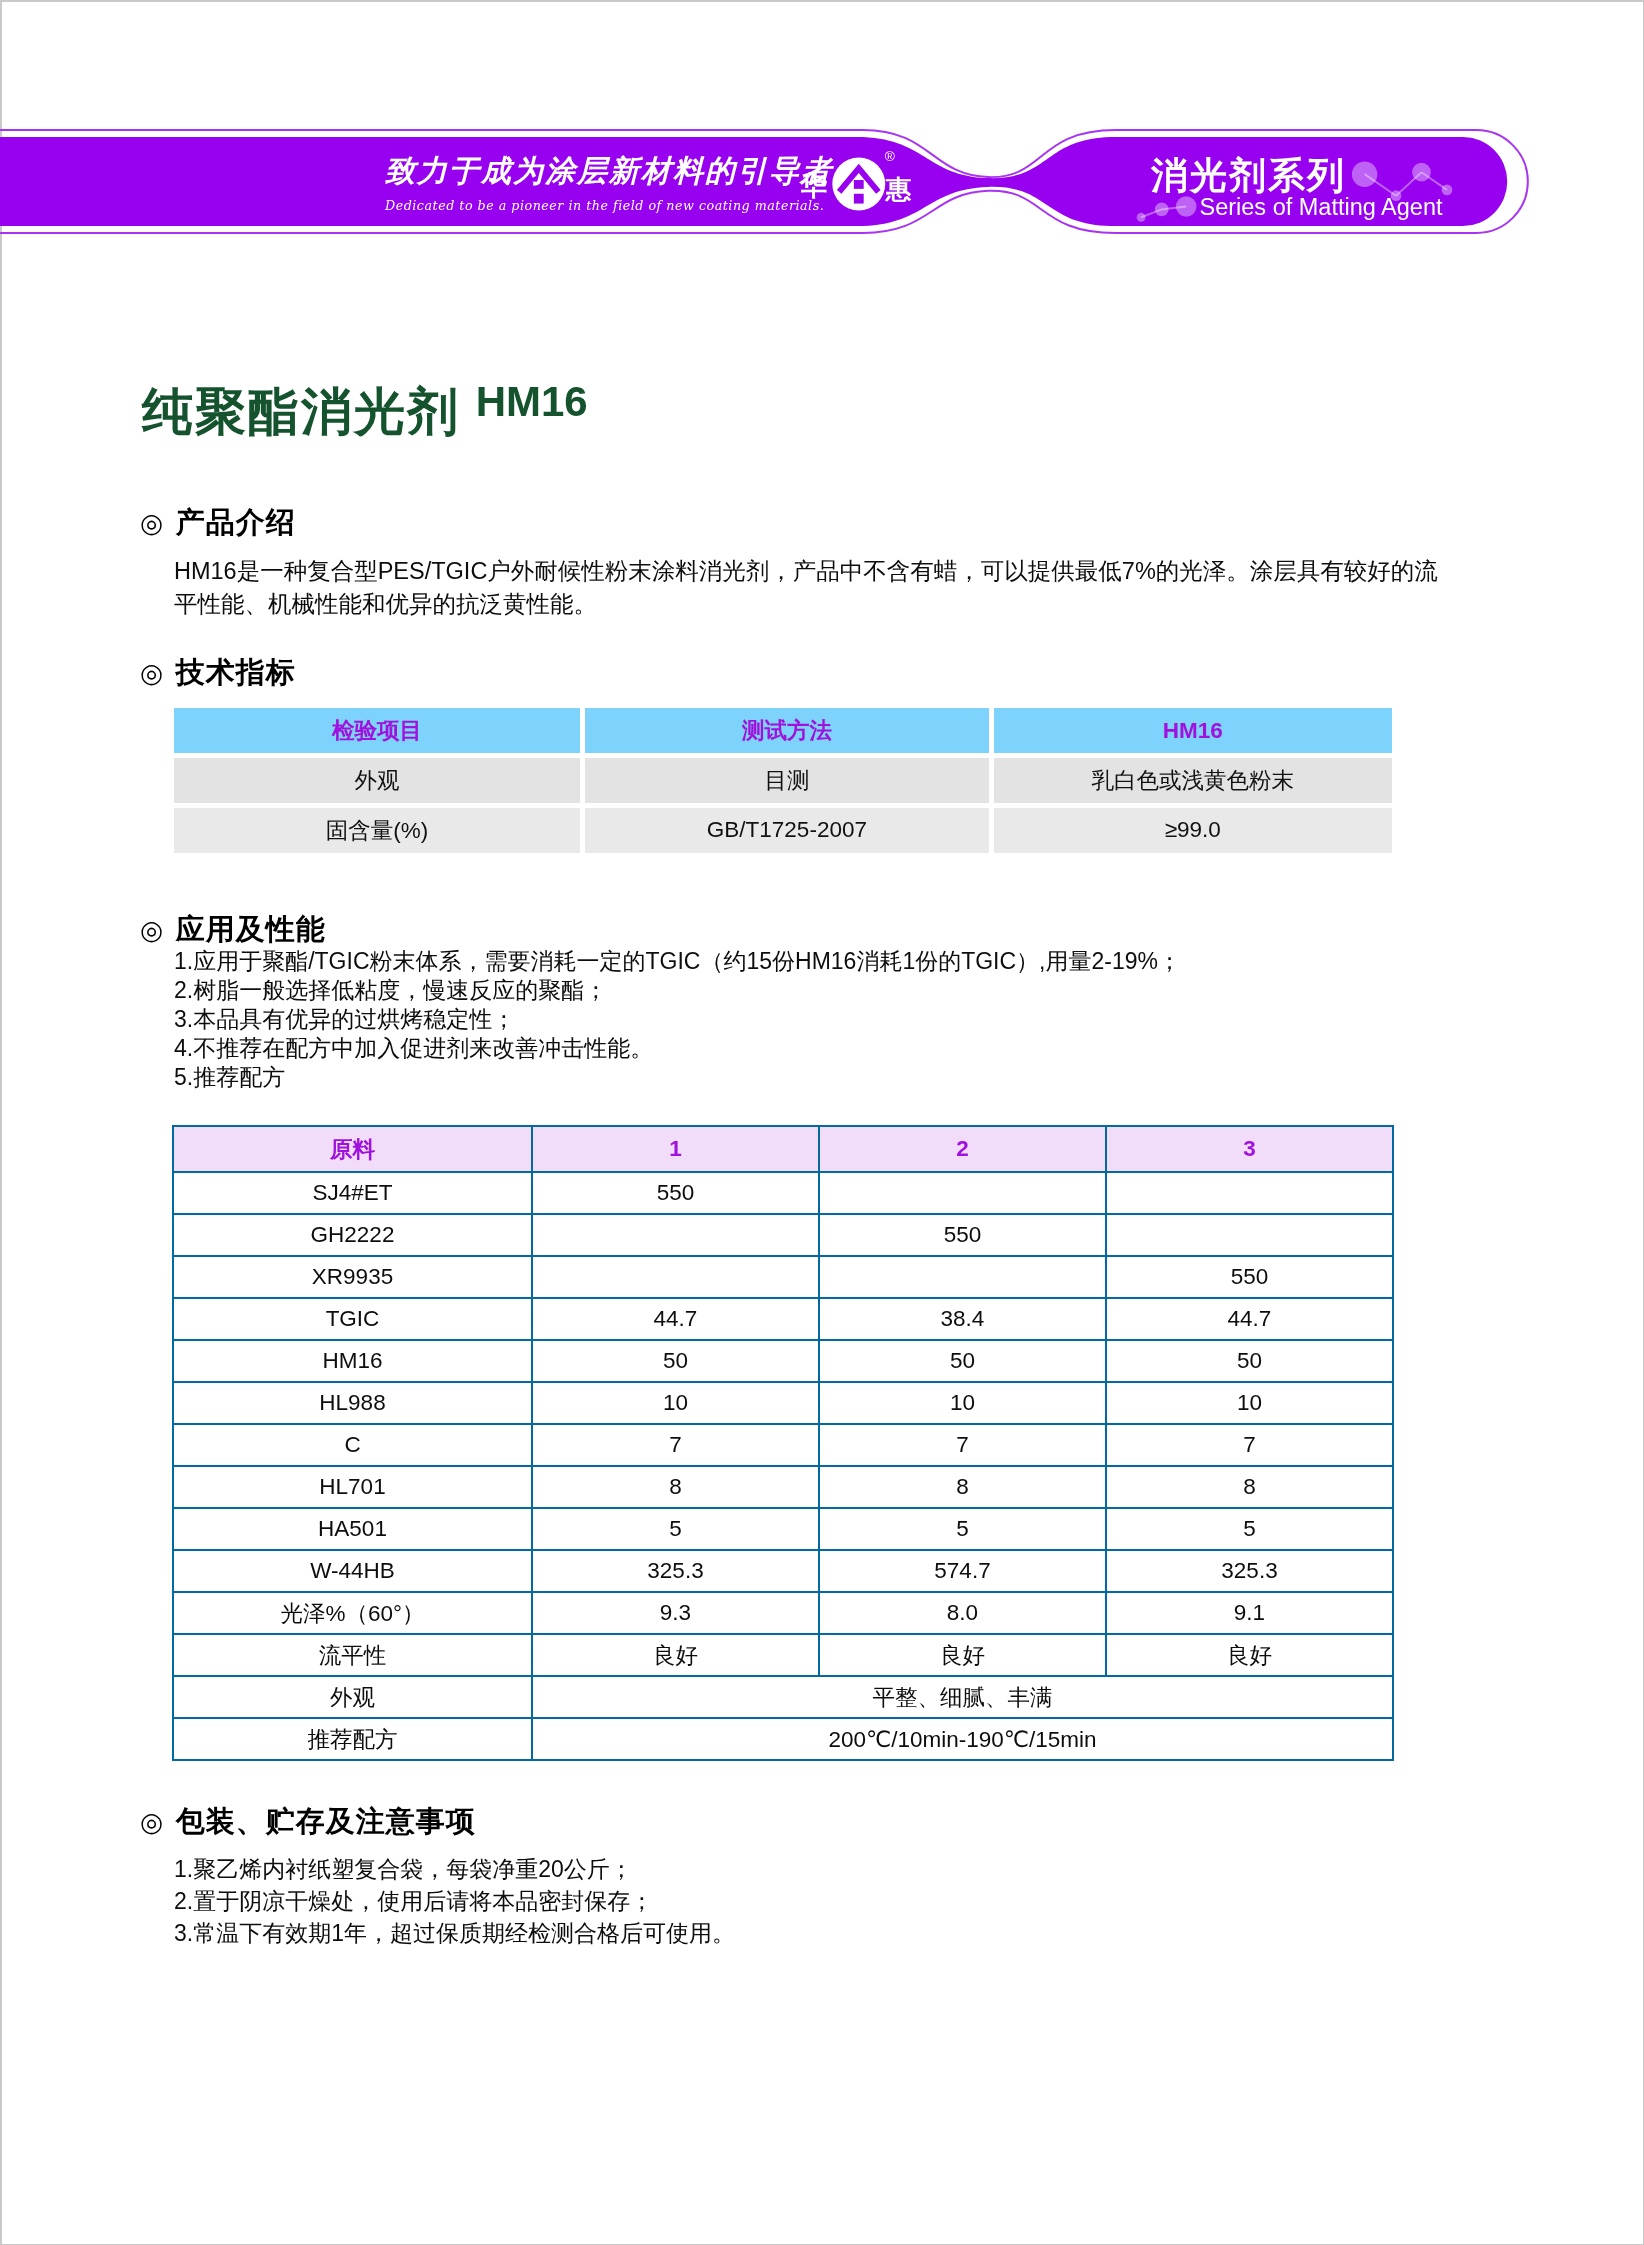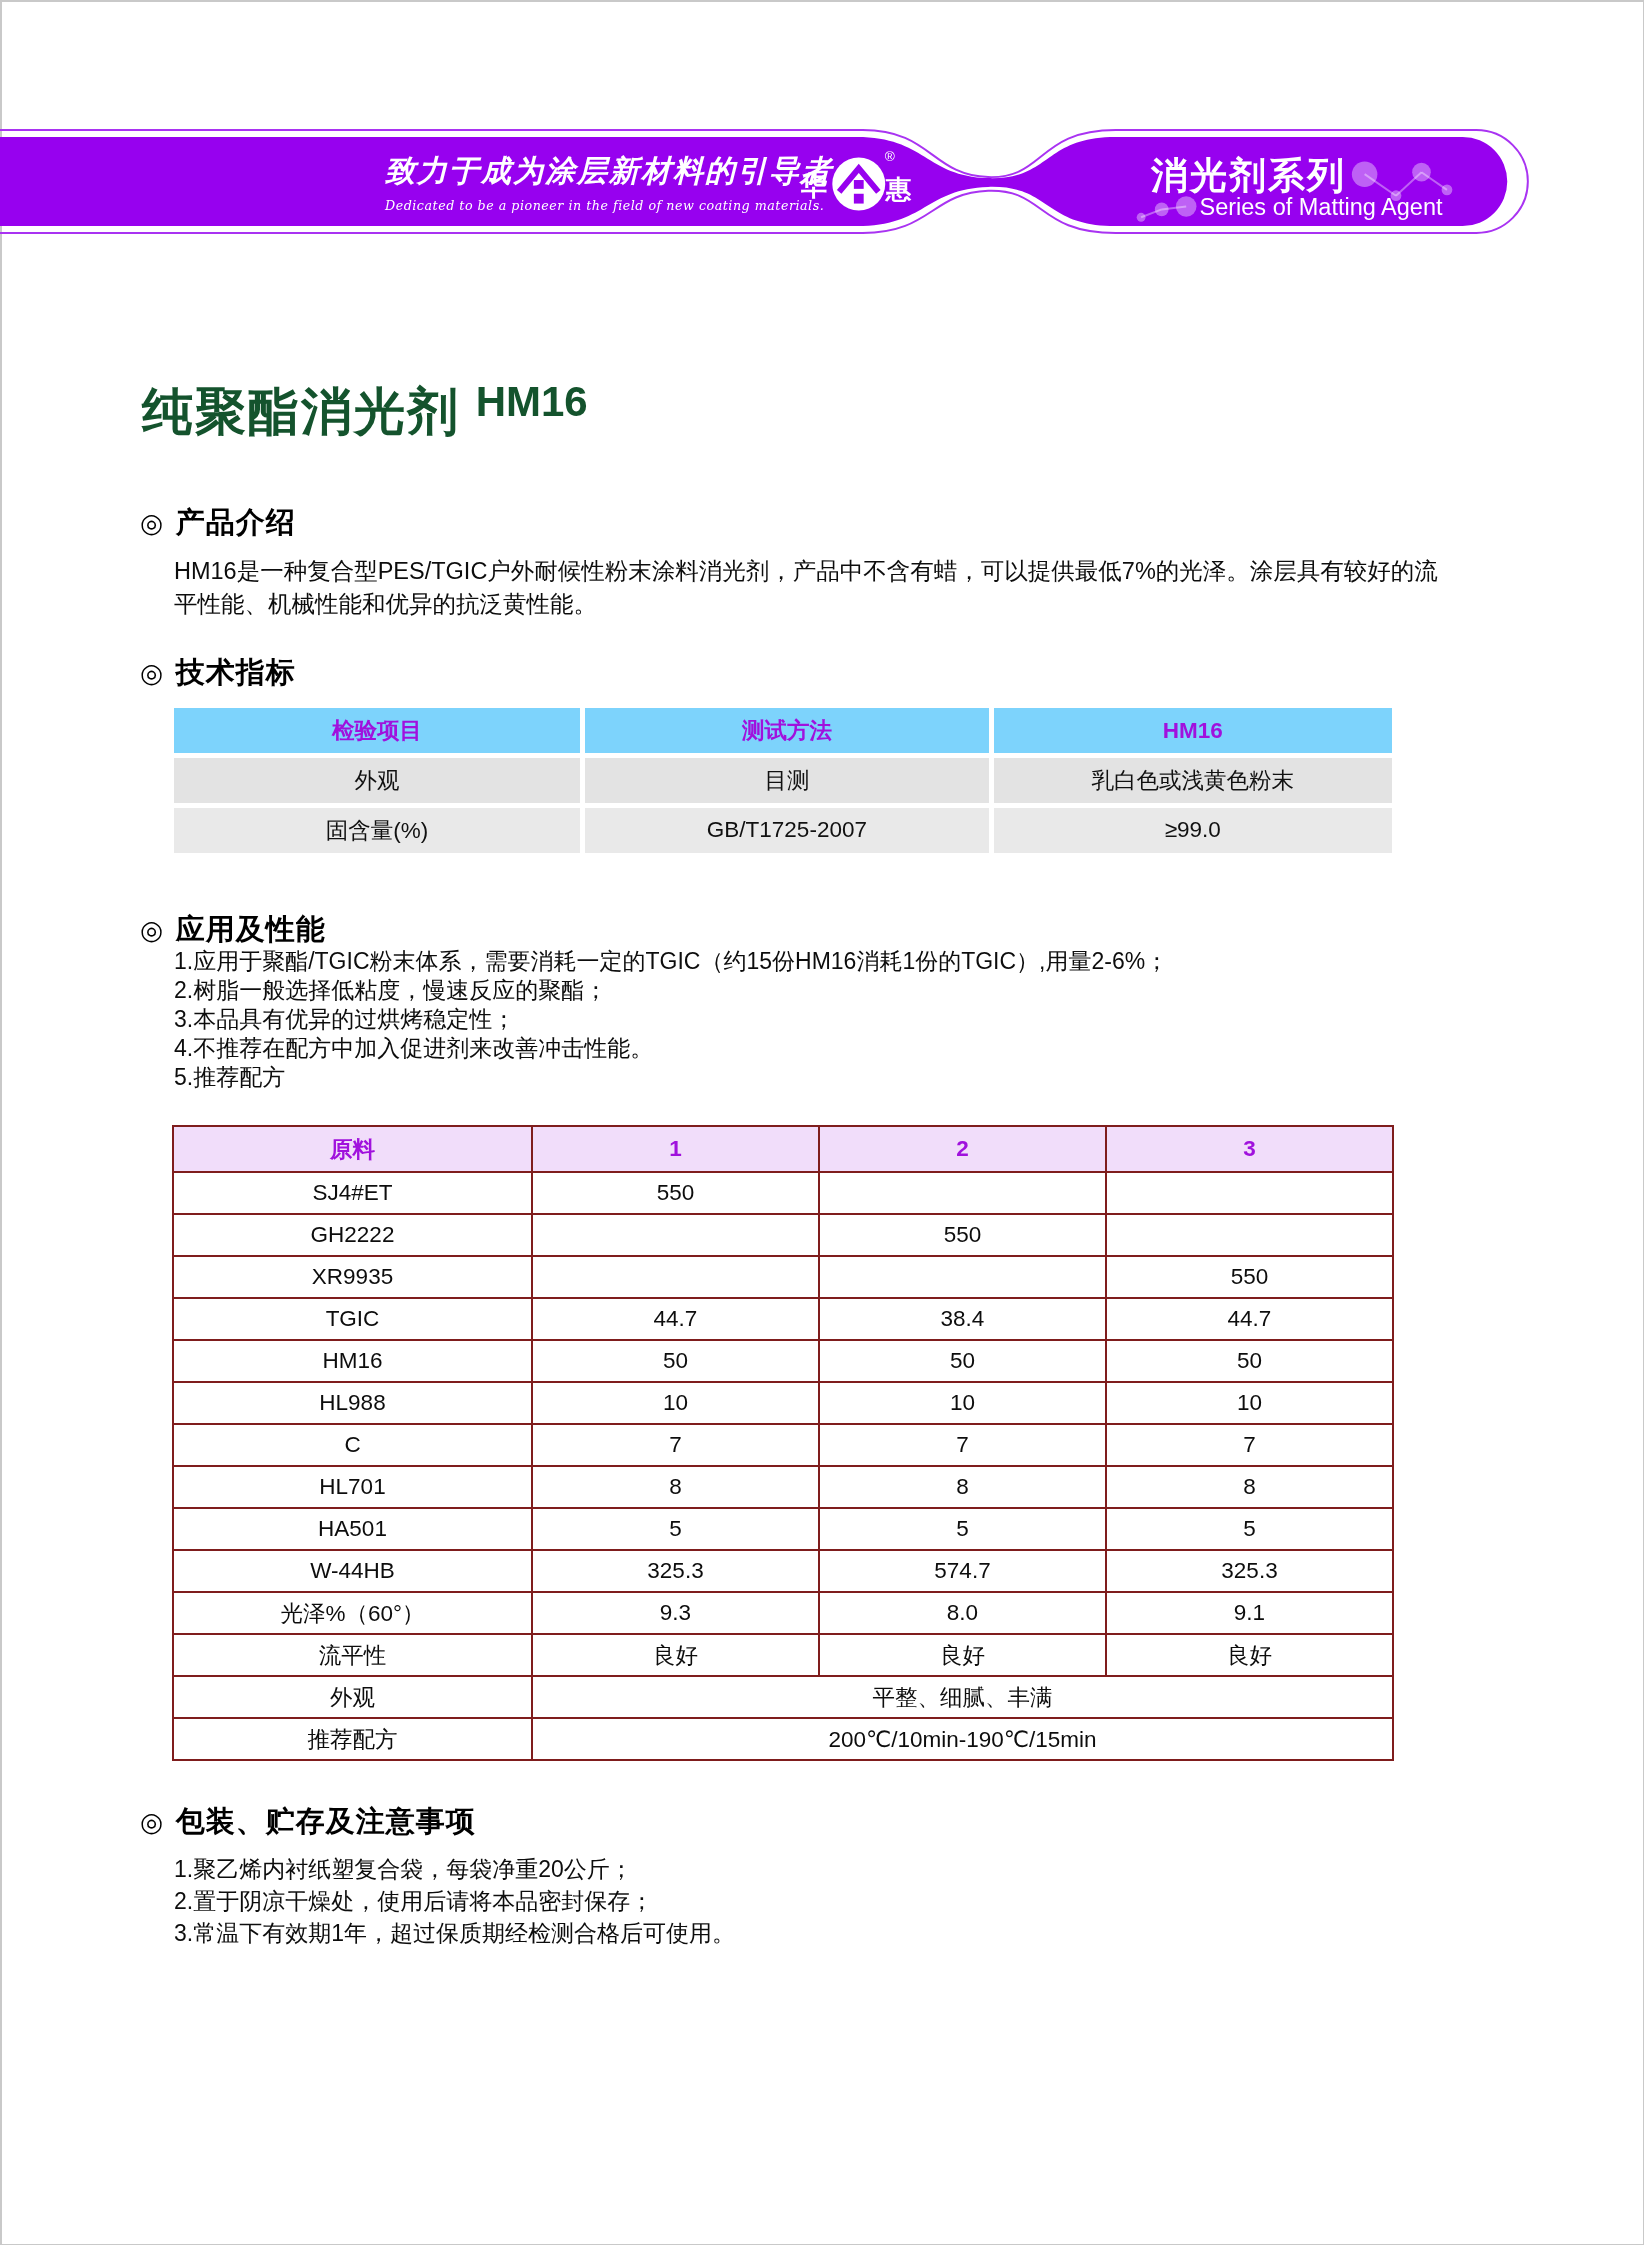--- a/index.html
+++ b/index.html
@@ -62,21 +62,21 @@
   .spec-h{background:#7dd3fc;color:#A011DD;font-weight:bold;}
   .spec-r0{background:#E3E3E3;}
   .spec-r1{background:#E9E9E9;}
 
   
   #formula-table{
     position:absolute;left:172px;top:1125px;width:1220px;
     border-collapse:collapse;table-layout:fixed;background:#fff;
   }
   #formula-table th,#formula-table td{
-    border:2px solid #7f1d1d;text-align:center;font-weight:normal;
+    border:2px solid #0369a1;text-align:center;font-weight:normal;
     font-size:22.5px;color:#0d0d0d;padding:0;
   }
   #formula-table thead th{
     background:#F1DDFA;color:#A011DD;font-weight:bold;height:44px;font-size:22.5px;
   }
   #formula-table tbody td{height:40px;border-radius:6px;}
 </style>
 </head>
 <body>
 
@@ -148,21 +148,21 @@
     <div class="spec-cell spec-r1">固含量(%)</div>
     <div class="spec-cell spec-r1">GB/T1725-2007</div>
     <div class="spec-cell spec-r1">≥99.0</div>
   </div>
 
 <div class="sec-heading" id="h-app">
   <span class="bullet">◎</span>
   <span class="h-label">应用及性能</span>
 </div>
 <div class="list-block" id="app-list">
-    <div class="list-line">1.应用于聚酯/TGIC粉末体系，需要消耗一定的TGIC（约15份HM16消耗1份的TGIC）,用量2-6%；</div>
+    <div class="list-line">1.应用于聚酯/TGIC粉末体系，需要消耗一定的TGIC（约15份HM16消耗1份的TGIC）,用量2-19%；</div>
     <div class="list-line">2.树脂一般选择低粘度，慢速反应的聚酯；</div>
     <div class="list-line">3.本品具有优异的过烘烤稳定性；</div>
     <div class="list-line">4.不推荐在配方中加入促进剂来改善冲击性能。</div>
     <div class="list-line">5.推荐配方</div>
   </div>
 <table id="formula-table">
   <colgroup>
       <col style="width:359px">
       <col style="width:287px">
       <col style="width:287px">

